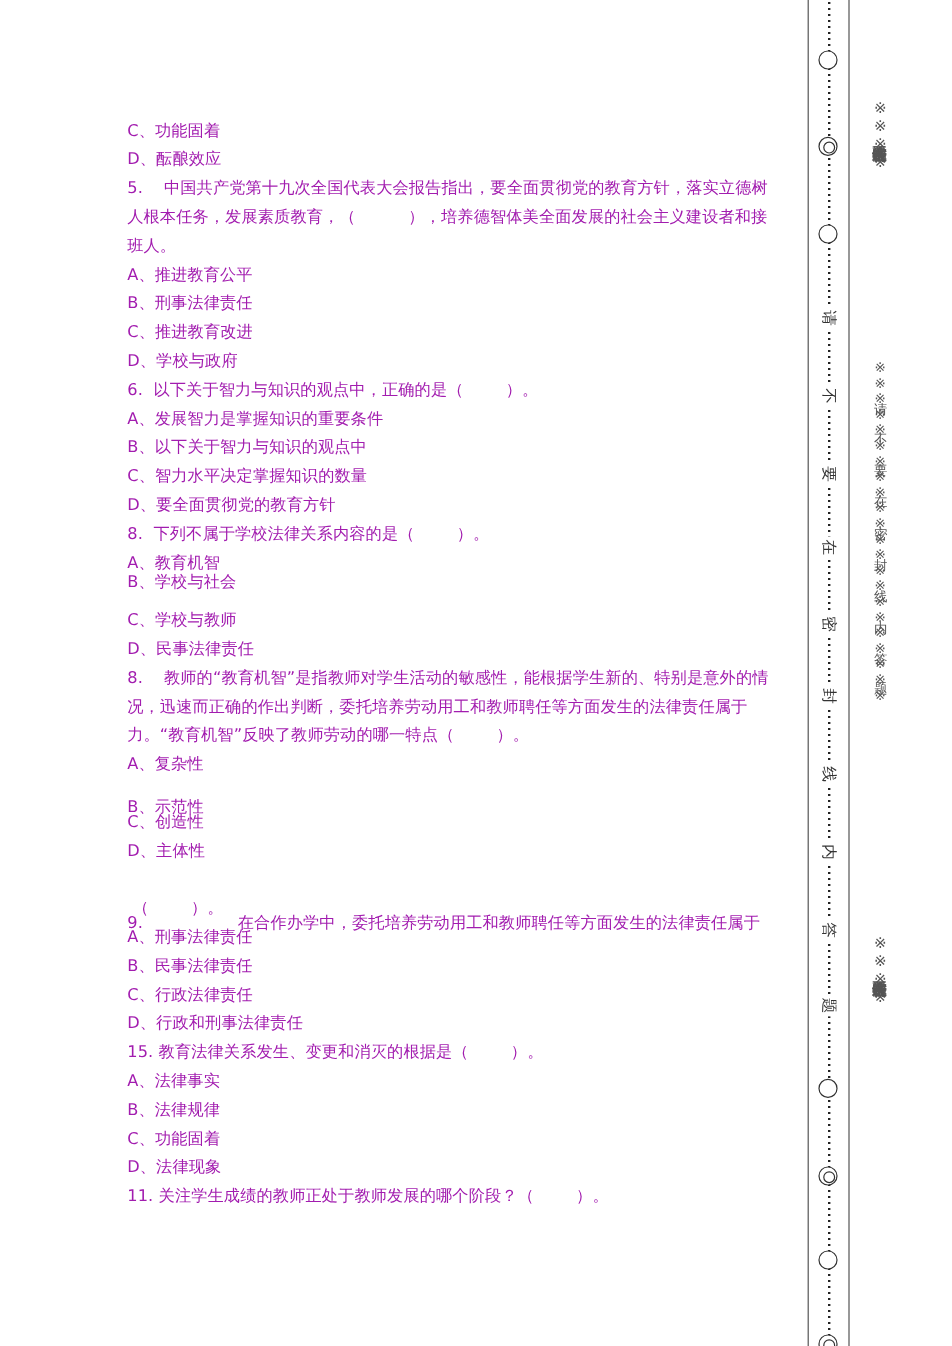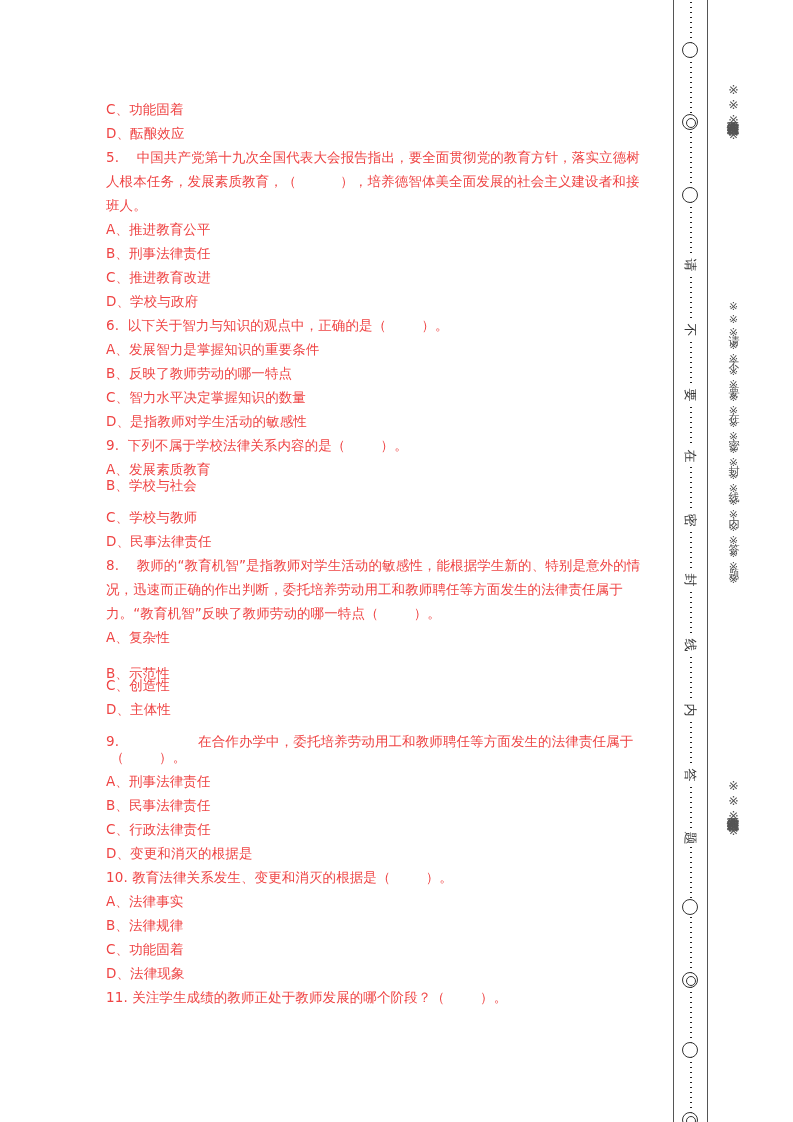--- a/index.html
+++ b/index.html
@@ -1,20 +1,20 @@
 <!DOCTYPE html>
 <html><head>
   <meta charset="utf-8">
   <style>
     html, body { margin: 0; padding: 0; background: #ffffff; }
     body { width: 793px; height: 1122px; position: relative; overflow: hidden;
            font-family: "DejaVu Sans", "Liberation Sans", sans-serif; color: #222; }
     .page { position: absolute; left: 0; top: 0; width: 793px; height: 1122px; }
     .line { position: absolute; left: 106px; width: 560px; font-size: 13.5px;
-            line-height: 18px; white-space: pre; color: #ef4444; letter-spacing: 0.1px; }
+            line-height: 18px; white-space: pre; color: #a21caf; letter-spacing: 0.1px; }
     
     .vline { position: absolute; top: 0; height: 1122px; width: 1px; background: #555; }
     .dots { position: absolute; left: 690px; top: 0; width: 2px; height: 1122px;
             background-image: radial-gradient(circle, #222 0.9px, transparent 1.1px);
             background-size: 2px 5px; background-repeat: repeat-y; }
     .ring { position: absolute; left: 682px; width: 16px; height: 16px; border: 1.3px solid #333;
             border-radius: 50%; background: #fff; box-sizing: border-box; }
     .ring.double::after { content: ""; position: absolute; left: 2.5px; top: 2.5px; width: 8px; height: 8px;
             border: 1.3px solid #333; border-radius: 50%; }
     .seal-char { position: absolute; left: 681px; width: 18px; height: 18px; font-size: 13px; line-height: 18px;
@@ -32,42 +32,42 @@
     <div class="line" style="top:124px">D、酝酿效应</div>
     <div class="line" style="top:148px">5.    中国共产党第十九次全国代表大会报告指出，要全面贯彻党的教育方针，落实立德树</div>
     <div class="line" style="top:172px">人根本任务，发展素质教育，（          ），培养德智体美全面发展的社会主义建设者和接</div>
     <div class="line" style="top:196px">班人。</div>
     <div class="line" style="top:220px">A、推进教育公平</div>
     <div class="line" style="top:244px">B、刑事法律责任</div>
     <div class="line" style="top:268px">C、推进教育改进</div>
     <div class="line" style="top:292px">D、学校与政府</div>
     <div class="line" style="top:316px">6.  以下关于智力与知识的观点中，正确的是（        ）。</div>
     <div class="line" style="top:340px">A、发展智力是掌握知识的重要条件</div>
-    <div class="line" style="top:364px">B、反映了教师劳动的哪一特点</div>
+    <div class="line" style="top:364px">B、以下关于智力与知识的观点中</div>
     <div class="line" style="top:388px">C、智力水平决定掌握知识的数量</div>
-    <div class="line" style="top:412px">D、是指教师对学生活动的敏感性</div>
-    <div class="line" style="top:436px">9.  下列不属于学校法律关系内容的是（        ）。</div>
-    <div class="line" style="top:460px">A、发展素质教育</div>
+    <div class="line" style="top:412px">D、要全面贯彻党的教育方针</div>
+    <div class="line" style="top:436px">8.  下列不属于学校法律关系内容的是（        ）。</div>
+    <div class="line" style="top:460px">A、教育机智</div>
     <div class="line" style="top:476px">B、学校与社会</div>
     <div class="line" style="top:508px">C、学校与教师</div>
     <div class="line" style="top:532px">D、民事法律责任</div>
     <div class="line" style="top:556px">8.    教师的“教育机智”是指教师对学生活动的敏感性，能根据学生新的、特别是意外的情</div>
     <div class="line" style="top:580px">况，迅速而正确的作出判断，委托培养劳动用工和教师聘任等方面发生的法律责任属于</div>
     <div class="line" style="top:604px">力。“教育机智”反映了教师劳动的哪一特点（        ）。</div>
     <div class="line" style="top:628px">A、复杂性</div>
     <div class="line" style="top:664px">B、示范性</div>
     <div class="line" style="top:676px">C、创造性</div>
     <div class="line" style="top:700px">D、主体性</div>
-    <div class="line" style="top:732px">9.                  在合作办学中，委托培养劳动用工和教师聘任等方面发生的法律责任属于</div>
+    <div class="line" style="top:760px">9.                  在合作办学中，委托培养劳动用工和教师聘任等方面发生的法律责任属于</div>
     <div class="line" style="top:748px"> （        ）。</div>
     <div class="line" style="top:772px">A、刑事法律责任</div>
     <div class="line" style="top:796px">B、民事法律责任</div>
     <div class="line" style="top:820px">C、行政法律责任</div>
-    <div class="line" style="top:844px">D、变更和消灭的根据是</div>
-    <div class="line" style="top:868px">10. 教育法律关系发生、变更和消灭的根据是（        ）。</div>
+    <div class="line" style="top:844px">D、行政和刑事法律责任</div>
+    <div class="line" style="top:868px">15. 教育法律关系发生、变更和消灭的根据是（        ）。</div>
     <div class="line" style="top:892px">A、法律事实</div>
     <div class="line" style="top:916px">B、法律规律</div>
     <div class="line" style="top:940px">C、功能固着</div>
     <div class="line" style="top:964px">D、法律现象</div>
     <div class="line" style="top:988px">11. 关注学生成绩的教师正处于教师发展的哪个阶段？（        ）。</div>
   </div>
 
   <div>
     <div class="vline" style="left:673px"></div>
     <div class="vline" style="left:707px"></div>

